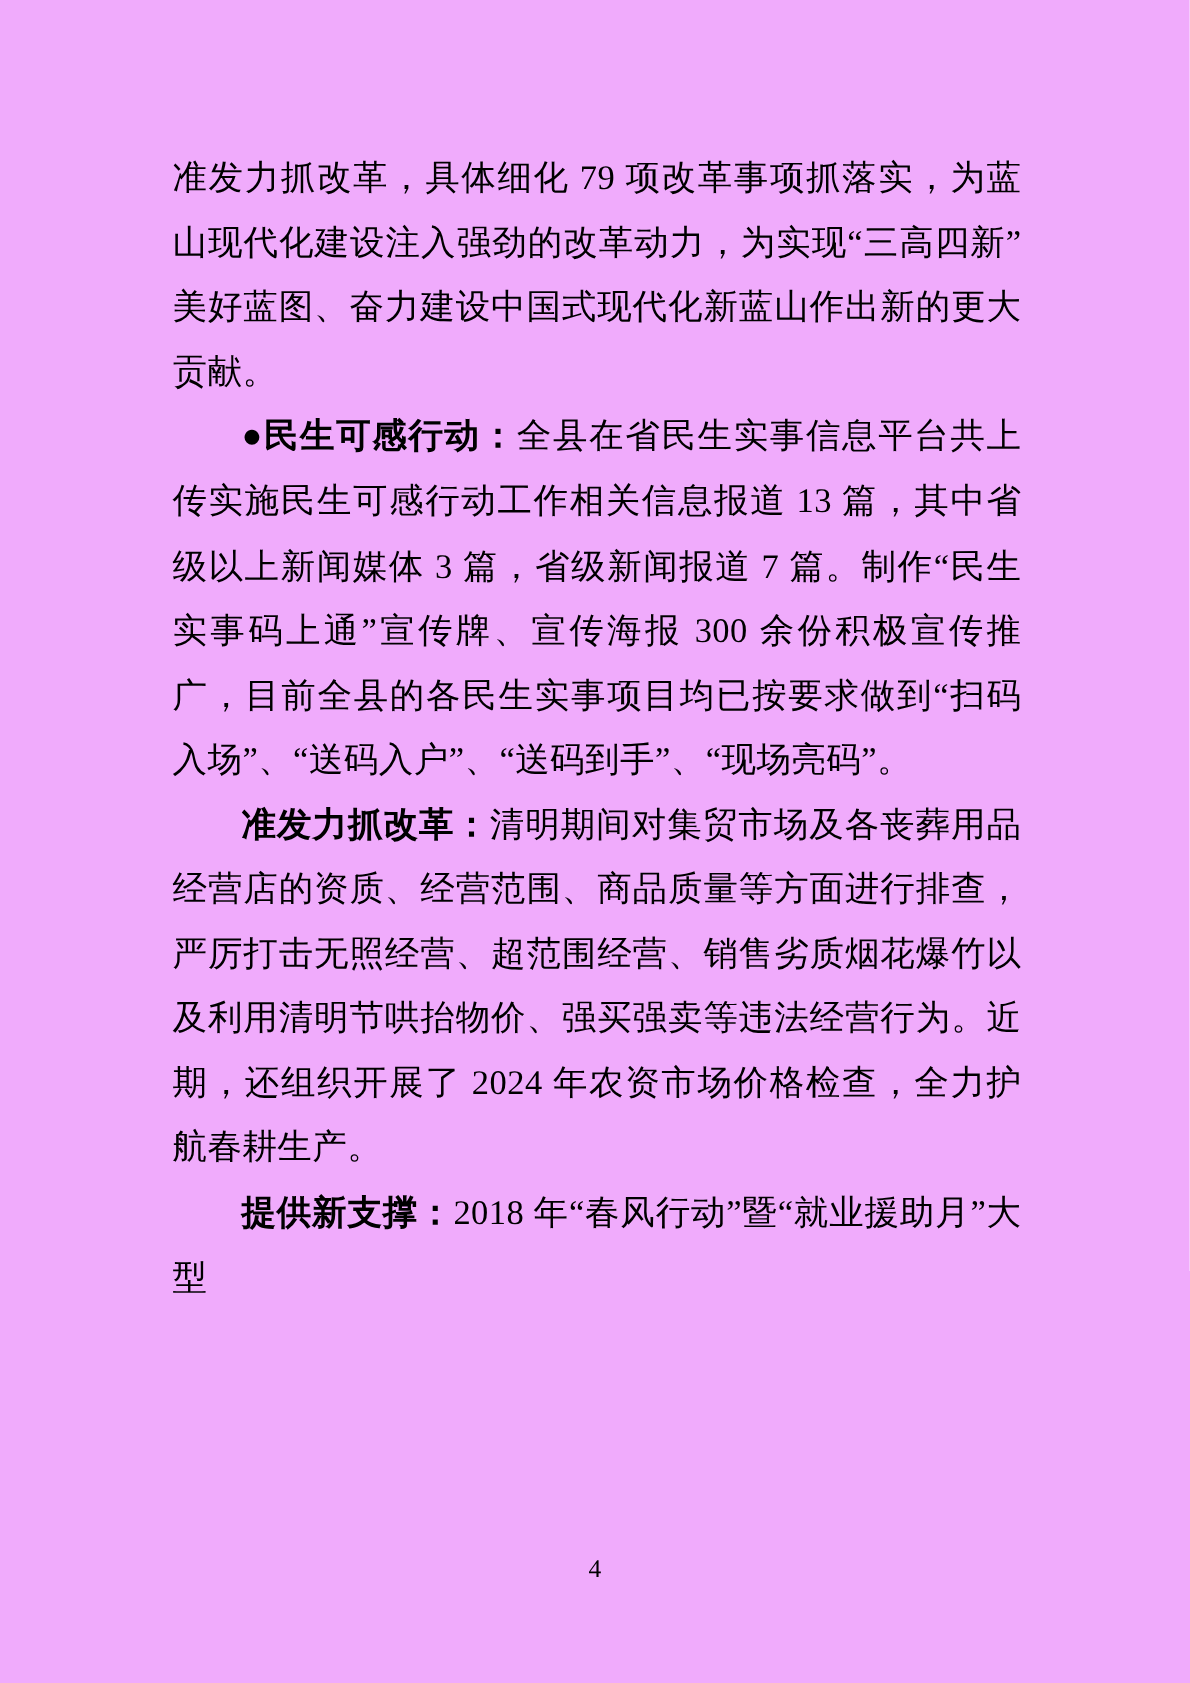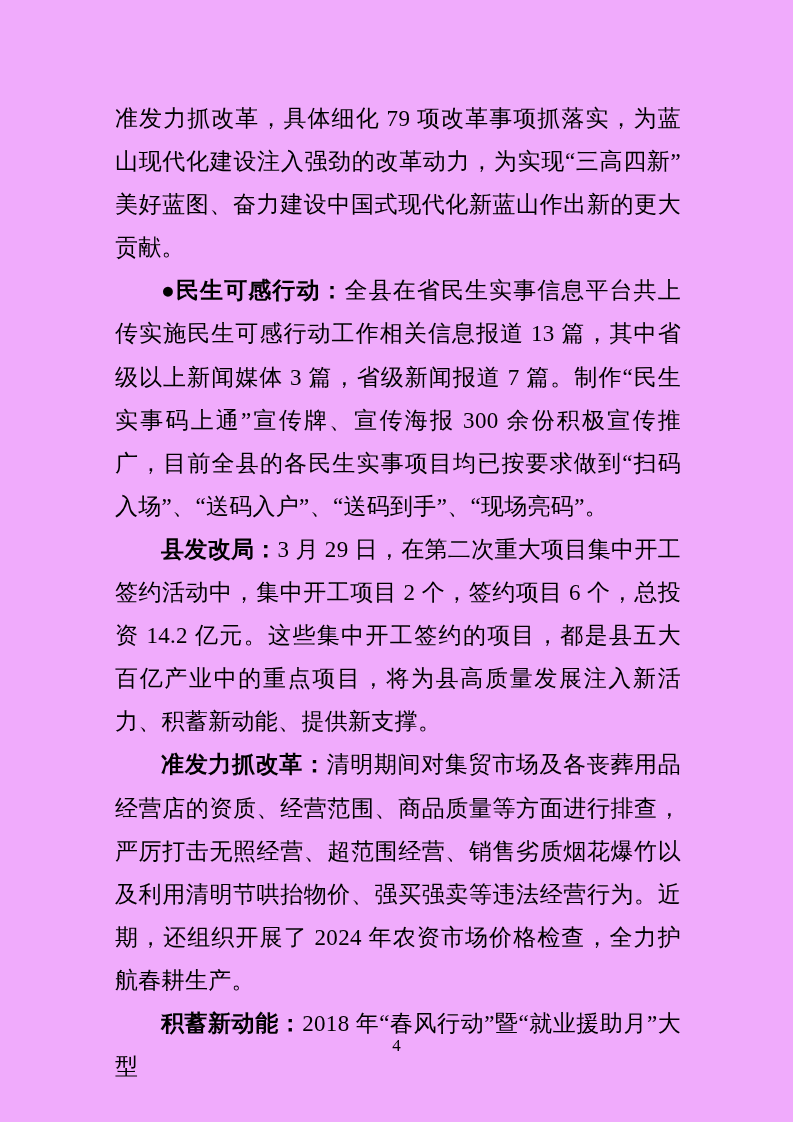--- a/index.html
+++ b/index.html
@@ -63,24 +63,23 @@
 <body>
 
 <div class="page">
   <div class="content">
 
     <p class="para"><span>准发力抓改革，具体细化 79 项改革事项抓落实，为蓝山现代化建设注入强劲的改革动力，为实现“三高四新”美好蓝图、奋力建设中国式现代化新蓝山作出新的更大贡献。</span></p>
 
     <p class="para indent"><span class="label">●民生可感行动：</span><span>全县在省民生实事信息平台共上传实施民生可感行动工作相关信息报道 13 篇，其中省级以上新闻媒体 3 篇，省级新闻报道 7 篇。制作“民生实事码上通”宣传牌、宣传海报 300 余份积极宣传推广，目前全县的各民生实事项目均已按要求做到“扫码入场”、“送码入户”、“送码到手”、“现场亮码”。</span></p>
 
 
-    <p class="para indent"><span class="label">县发改局：</span><span>3 月 29 日，在第二次重大项目集中开工签约活动中，集中开工项目 2 个，签约项目 6 个，总投资 14.2 亿元。这些集中开工签约的项目，都是县五大百亿产业中的重点项目，将为县高质量发展注入新活力、积蓄新动能、提供新支撑。</span></p>
 
     <p class="para indent"><span class="label">准发力抓改革：</span><span>清明期间对集贸市场及各丧葬用品经营店的资质、经营范围、商品质量等方面进行排查，严厉打击无照经营、超范围经营、销售劣质烟花爆竹以及利用清明节哄抬物价、强买强卖等违法经营行为。近期，还组织开展了 2024 年农资市场价格检查，全力护航春耕生产。</span></p>
 
-    <p class="para indent"><span class="label">积蓄新动能：</span><span>2018 年“春风行动”暨“就业援助月”大型</span></p>
+    <p class="para indent"><span class="label">提供新支撑：</span><span>2018 年“春风行动”暨“就业援助月”大型</span></p>
 
   </div>
 
   <div class="footer">
     <span>4</span>
   </div>
 </div>
 
 </body></html>

